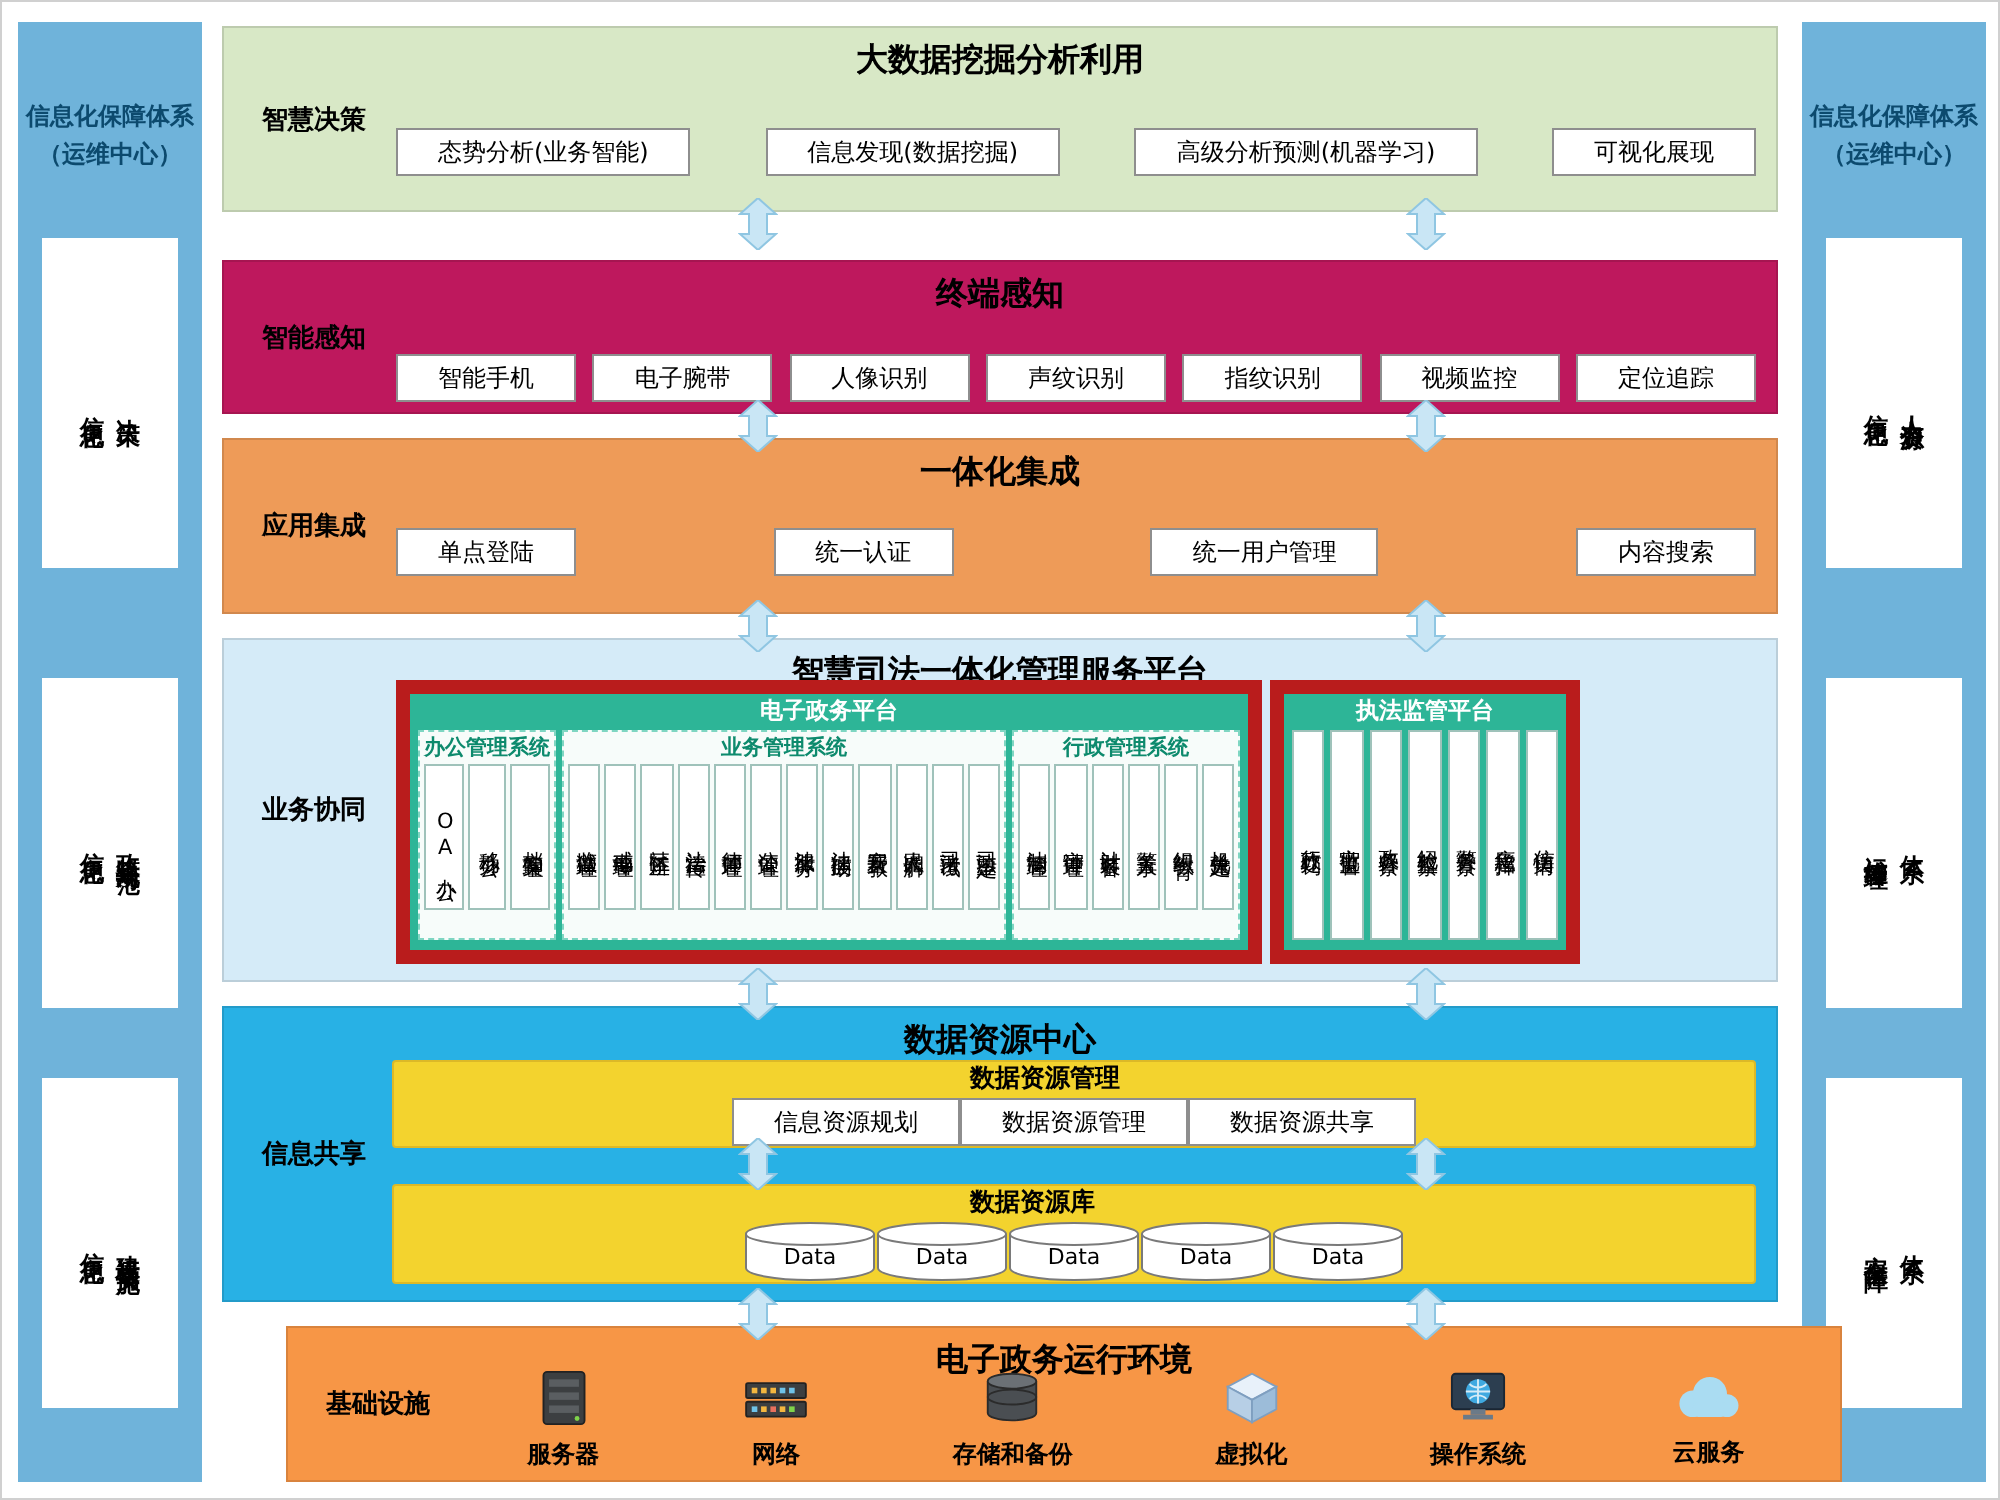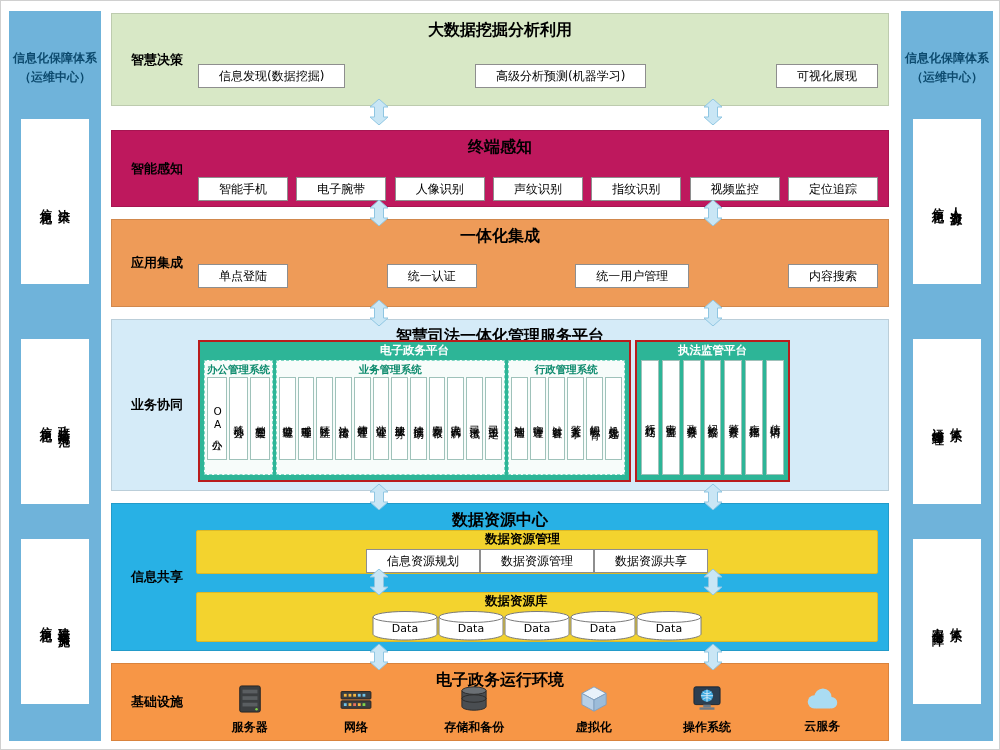--- a/index.html
+++ b/index.html
@@ -18,34 +18,34 @@
   .side-box.b1{top:108px}.side-box.b2{top:328px}.side-box.b3{top:528px}
 
   
   .stack{position:absolute;left:110px;top:0;width:778px;height:750px;}
   .layer{position:absolute;left:0;width:778px;border:1px solid rgba(0,0,0,.12);box-sizing:border-box;}
   .l1{top:12px;height:93px;background:#d8e8c6;}
   .l2{top:129px;height:77px;background:#be185d;}
   .l3{top:218px;height:88px;background:#ee9b58;}
   .l4{top:318px;height:172px;background:#d5ebf8;}
   .l5{top:502px;height:148px;background:#28b1e5;}
-  .l6{top:662px;height:78px;background:#f79646;}
+  .l6{top:662px;height:78px;background:#f79646;margin-left:32px;}
   .layer-title{position:absolute;top:6px;left:0;right:0;text-align:center;
     font-size:16px;font-weight:bold;}
   .side-label{position:absolute;left:8px;top:50%;transform:translateY(-50%);
     width:74px;text-align:center;font-size:13px;font-weight:bold;}
 
   .row{position:absolute;left:86px;right:10px;display:flex;justify-content:space-between;align-items:center;}
   .l1 .row{top:50px}.l2 .row{top:46px}.l3 .row{top:44px}
   .btn{background:#fff;border:1px solid #8e8e8e;height:24px;line-height:22px;
     font-size:12px;padding:0 20px;text-align:center;box-sizing:border-box;white-space:nowrap;}
 
   
   .panels{position:absolute;left:86px;right:8px;top:20px;bottom:8px;display:flex;gap:4px;}
-  .panel{background:#2db597;border:2px solid #b91c1c;display:flex;flex-direction:column;box-sizing:border-box;}
+  .panel{background:#2db597;border:7px solid #b91c1c;display:flex;flex-direction:column;box-sizing:border-box;}
   .panel.egov{width:433px;flex:0 0 433px;}
   .panel.sup{width:155px;flex:0 0 155px;}
   .panel.pub{flex:1;}
   .panel-title{height:17px;line-height:17px;text-align:center;color:#fff;font-weight:bold;font-size:11.5px;}
   .panel-body{flex:1;display:flex;gap:3px;padding:1px 4px 5px;}
   .subgroup{background:#f7fcfa;border:1px dashed #7fd6c2;display:flex;flex-direction:column;
     padding:1px 2px 14px;box-sizing:border-box;}
   .sg-office{flex:3 1 0}.sg-business{flex:12 1 0}.sg-admin{flex:6 1 0}
   .sg-title{height:15px;line-height:15px;text-align:center;color:#0d8a6d;font-weight:bold;font-size:10.5px;white-space:nowrap;}
   .sg-items{flex:1;display:flex;gap:2px;}
@@ -99,20 +99,21 @@
     <div class="side-box b3">安全保障
 体系</div>
   </aside>
 
   <main class="stack">
 
     <section class="layer l1">
       <div class="layer-title">大数据挖掘分析利用</div>
       <div class="side-label">智慧决策</div>
       <div class="row">
+          <div class="btn">态势分析(业务智能)</div>
           <div class="btn">信息发现(数据挖掘)</div>
           <div class="btn">高级分析预测(机器学习)</div>
           <div class="btn">可视化展现</div>
         </div>
     </section>
 
     <section class="layer l2">
       <div class="layer-title">终端感知</div>
       <div class="side-label">智能感知</div>
       <div class="row">

